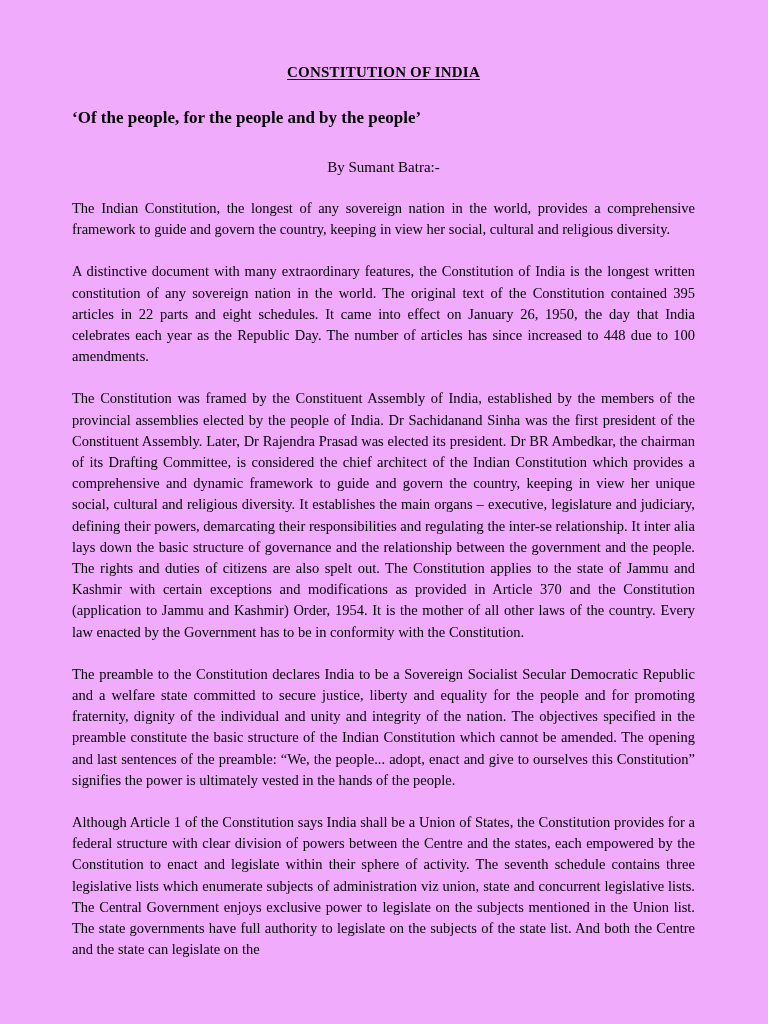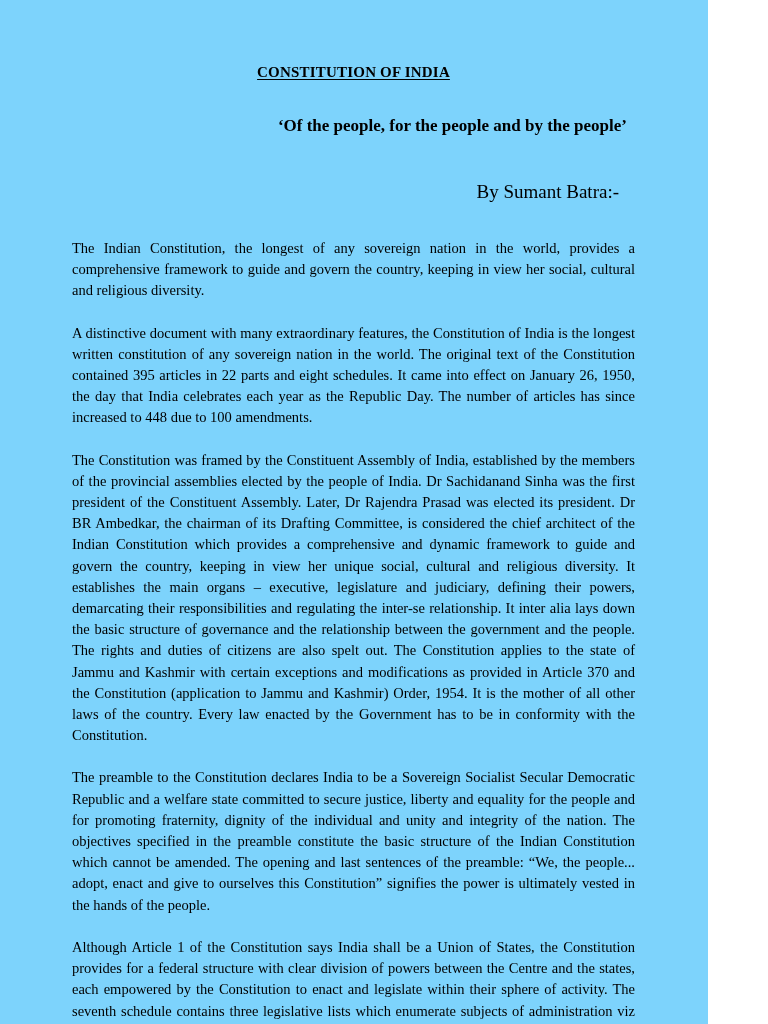--- a/index.html
+++ b/index.html
@@ -9,53 +9,53 @@
   }
   body {
     width: 768px;
     height: 1024px;
     font-family: "Liberation Serif", "DejaVu Serif", serif;
     color: #000000;
     overflow: hidden;
   }
   #page {
     position: relative;
-    width: 708px;
+    width: 768px;
     height: 1024px;
-    background: #7dd3fc;
+    background: #f0abfc;
     box-sizing: border-box;
     padding: 62px 73px 0 72px;
   }
   .doc-title {
     text-align: center;
     font-weight: bold;
     font-size: 15px;
     letter-spacing: 0.2px;
     line-height: 21px;
     margin: 0;
     padding: 0;
   }
   .doc-title .ul {
     text-decoration: underline;
     text-underline-offset: 2px;
   }
   .doc-subtitle {
-    text-align: right;
+    text-align: left;
     font-weight: bold;
     font-size: 17px;
     line-height: 21px;
-    margin: 8px;
+    margin: 0;
     padding: 24px 0 0 0;
   }
   .byline {
-    font-size: 19px;
+    font-size: 15px;
     line-height: 21px;
-    margin: 16px;
+    margin: 0;
     padding: 29px 0 0 0;
-    text-align: right;
+    text-align: center;
   }
   .body-block {
     padding-top: 20px;
   }
   p.para {
     font-size: 14.5px;
     line-height: 21.2px;
     text-align: justify;
     text-justify: inter-word;
     margin: 0 0 21px 0;

